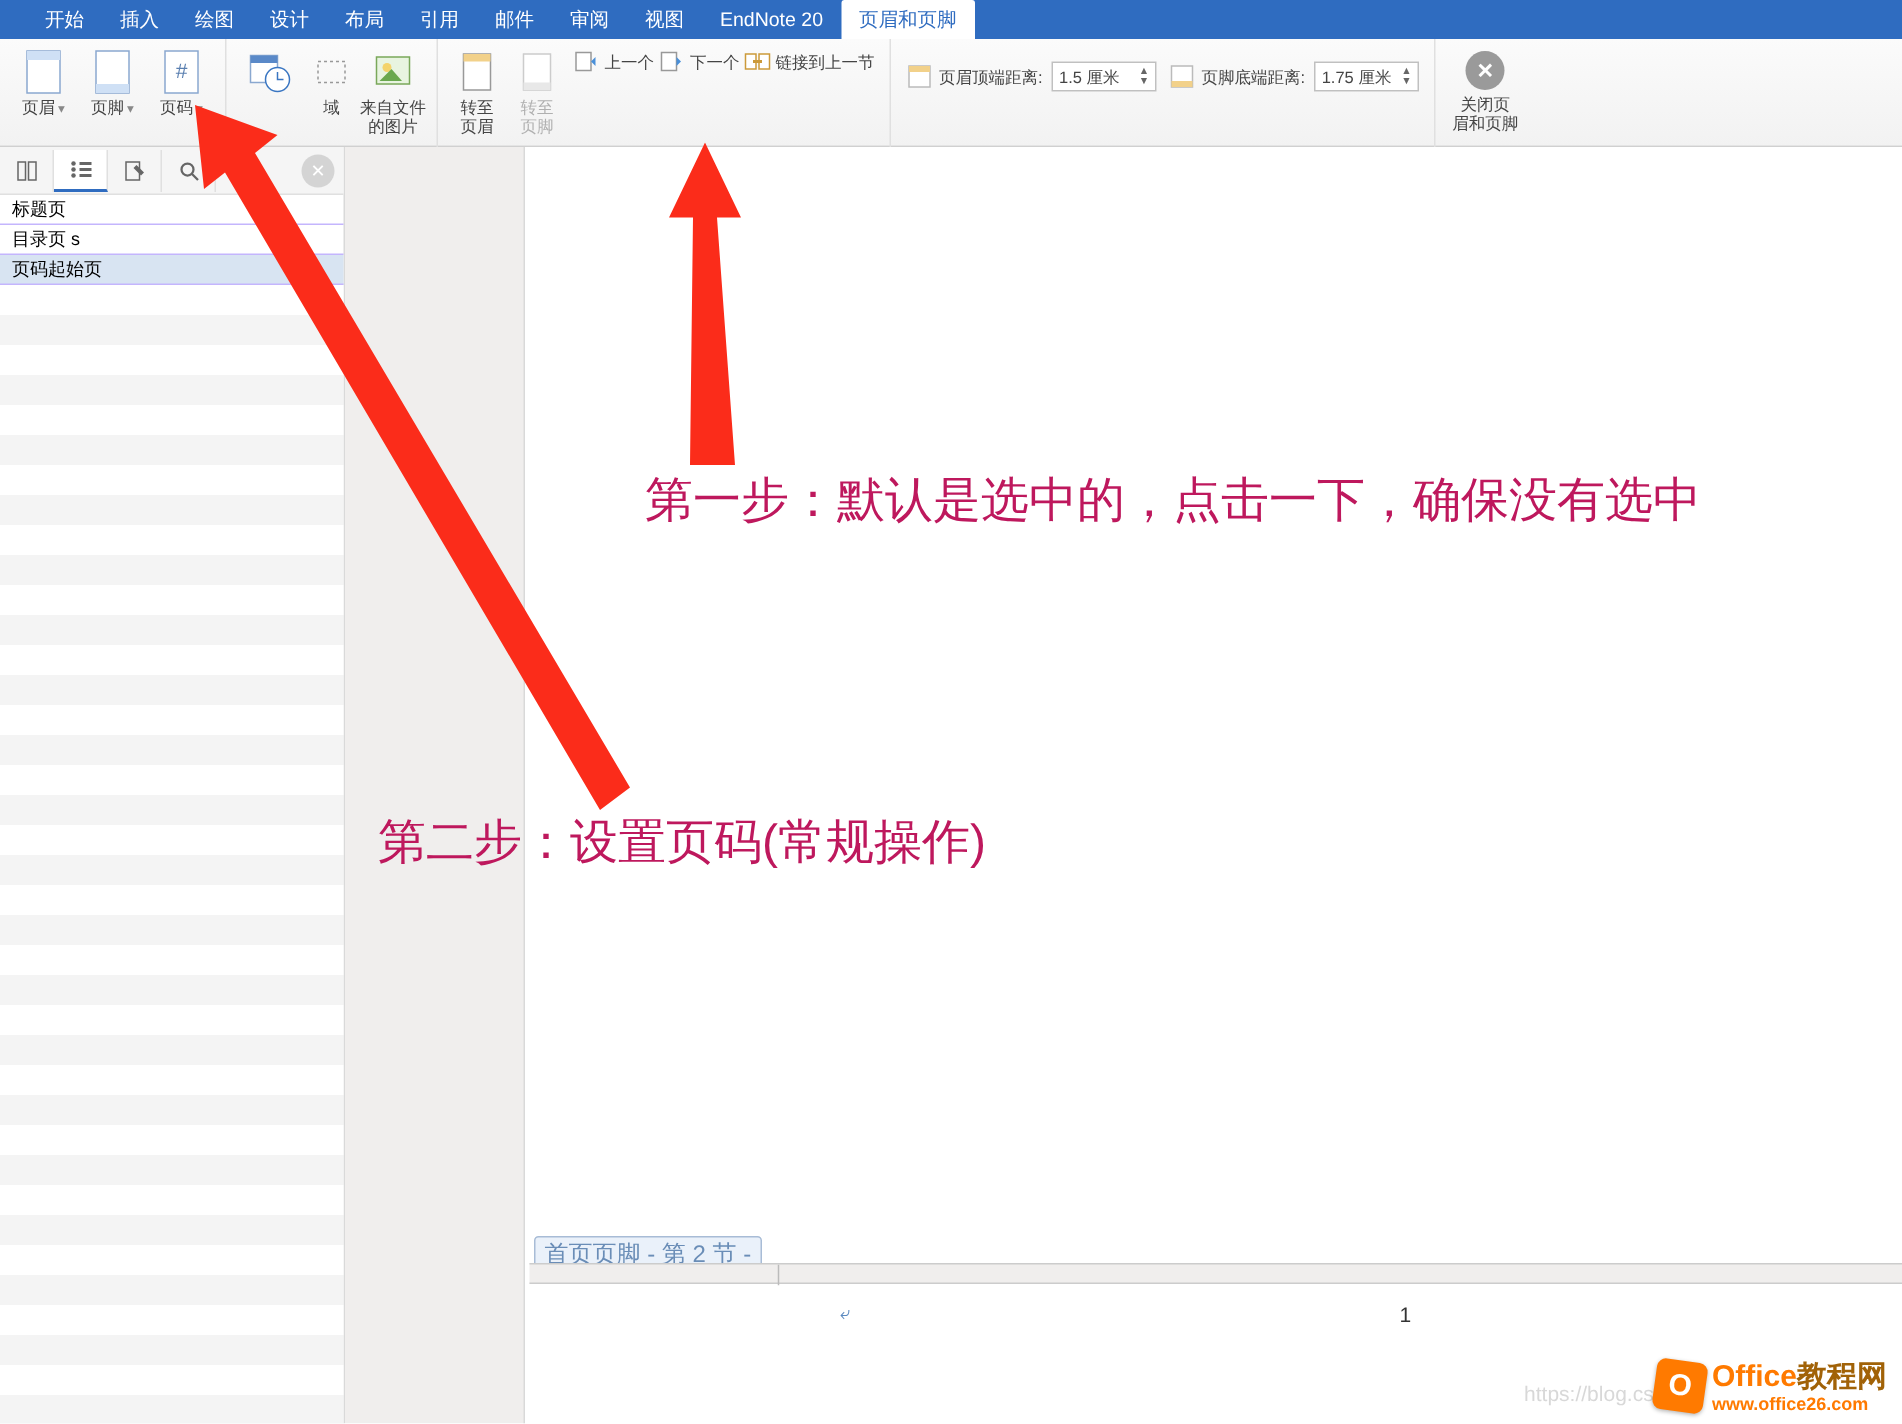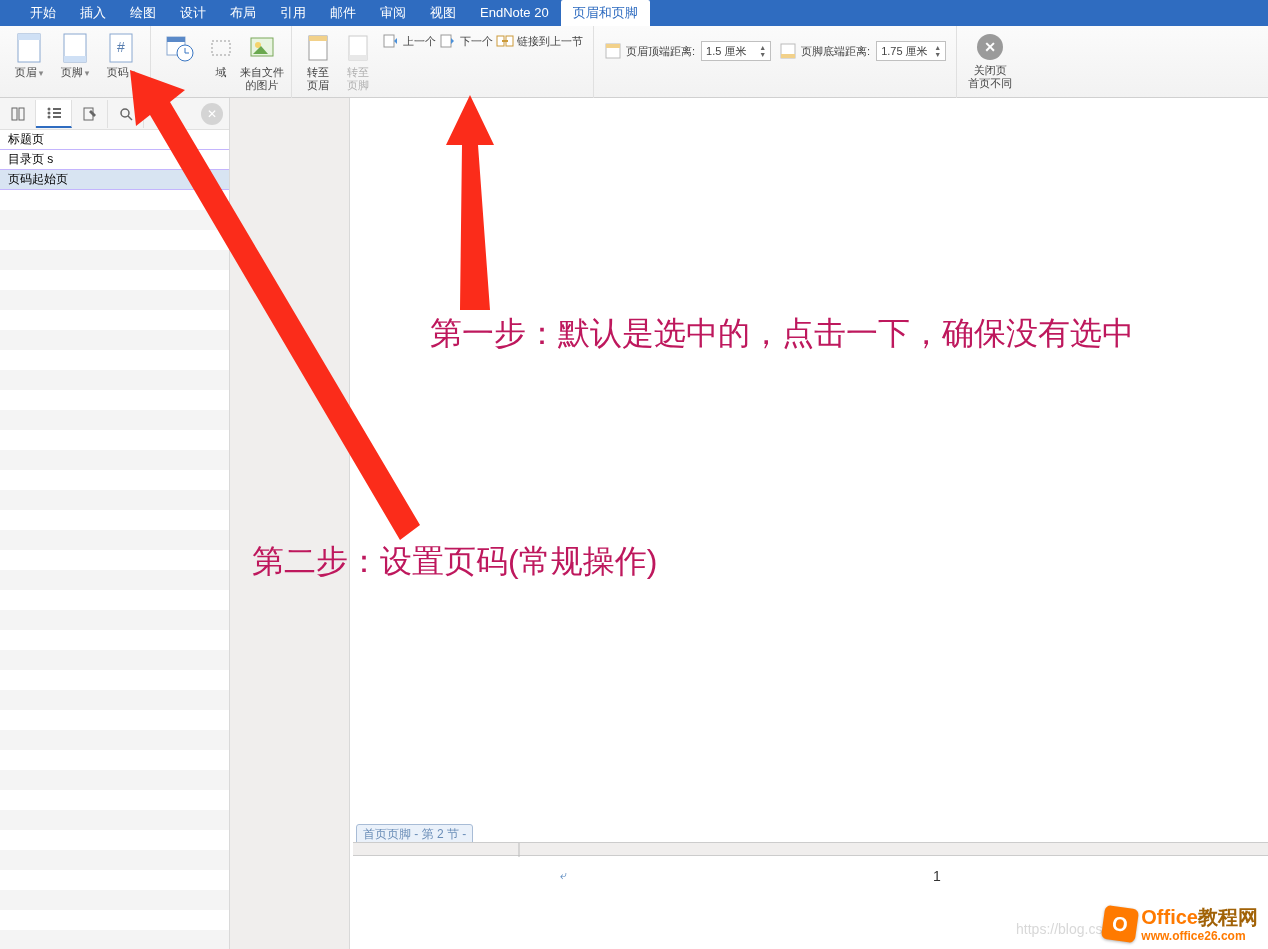--- a/index.html
+++ b/index.html
@@ -40,21 +40,21 @@
   .navtabs .xbtn { margin-left:auto; width:22px; height:22px; border-radius:50%; background:#d4d4d4; color:#fff; display:flex; align-items:center; justify-content:center; font-size:12px; margin-right:6px; cursor:pointer;}
   .navlist .item { height:20px; font-size:12px; padding:2px 8px; border-bottom:1px solid #c4b5fd; display:flex; align-items:center; cursor:pointer;}
   .navlist .item.sel { background:#d8e4f2; }
   .navlist .stripe { height:20px; }
   .navlist .stripe:nth-child(odd){ background:#f4f4f4;}
   .navlist .stripe:nth-child(even){ background:#fff;}
 
   .graycol { width:120px; background:#f0eeed; border-right:1px solid #d9d9d9;}
   .page { flex:1; background:#fff; position:relative; }
 
-  .footer-tag { position:absolute; left:356px; top:calc(98px + 726px); font-size:12px; color:#6a8db7; border:1px solid #a8bcd6; background:#eaf1fa; padding:1px 6px; border-top-left-radius:3px; border-top-right-radius:3px;}
+  .footer-tag { position:absolute; left:356px; top:calc(98px + 726px); font-size:16px; color:#6a8db7; border:1px solid #a8bcd6; background:#eaf1fa; padding:1px 6px; border-top-left-radius:3px; border-top-right-radius:3px;}
   .pagebreak { position:absolute; left:353px; right:0; top:calc(98px + 744px); height:14px; background:#f0eeed; border-top:1px solid #ccc; border-bottom:1px solid #ccc;}
   .cursor-mark { position:absolute; left:560px; top:calc(98px + 770px); font-size:12px; color:#5b8ac0;}
   .pagenum1 { position:absolute; left:933px; top:calc(98px + 770px); font-size:14px; color:#333;}
 
   .anno { position:absolute; color:#be185d; font-size:32px; font-weight:400; }
   .arrow { position:absolute; }
 
   .watermark1 { position:absolute; right:150px; bottom:12px; font-size:14px; color:#d8d8d8; }
   .brand { position:absolute; right:10px; bottom:6px; display:flex; align-items:center; }
   .brand .blogo { width:34px; height:34px; background:#ff7a00; border-radius:6px; transform:rotate(8deg); display:flex; align-items:center; justify-content:center; color:#fff; font-weight:bold; font-size:20px; margin-right:4px; box-shadow:0 1px 3px rgba(0,0,0,.3);}
@@ -228,21 +228,21 @@
           <span class="spin">▲<br>▼</span>
         </div>
       </div>
     </div>
   </div>
 
   <div class="group" style="border-right:none;">
     <div class="closebtn">
       <div class="circ">✕</div>
       <div class="lbl" style="white-space:pre;">关闭页
-首页不同</div>
+眉和页脚</div>
     </div>
   </div>
 </div>
 
 <div class="workarea">
   <div class="navpane">
     <div class="navtabs">
       <div class="navtabbtn">
         <span>
             <svg width="16" height="16">

